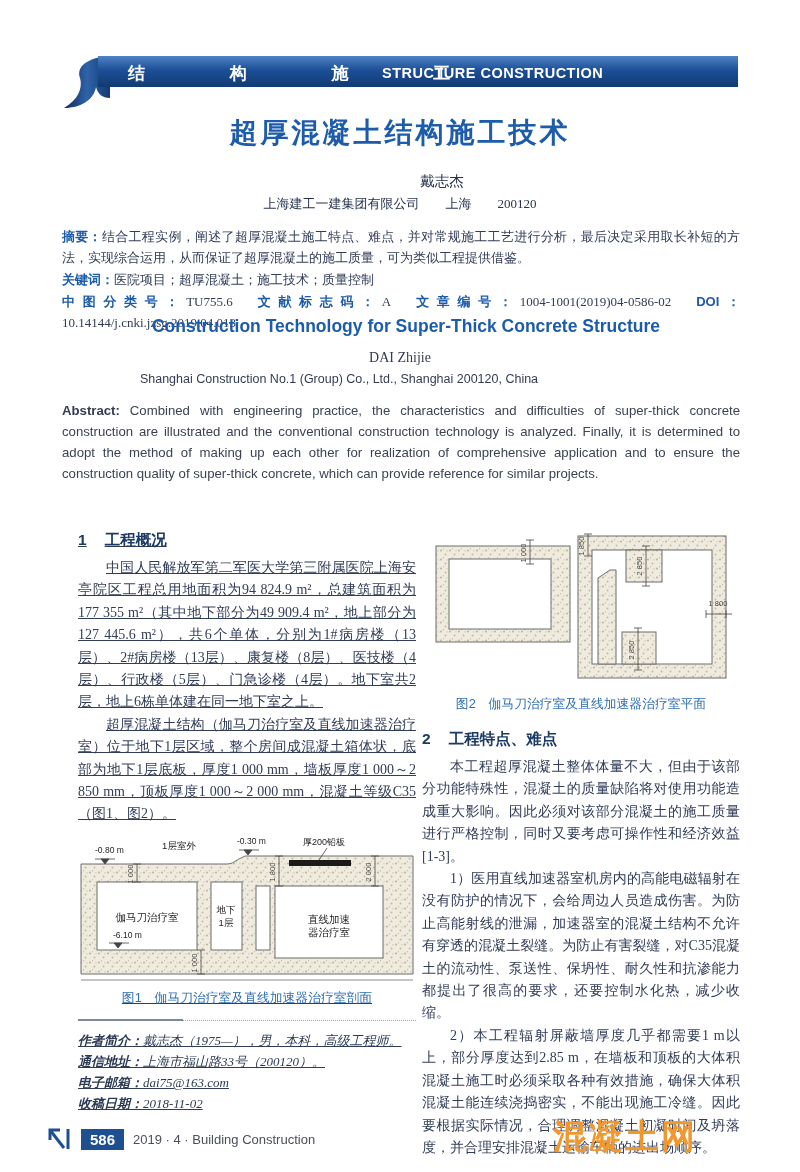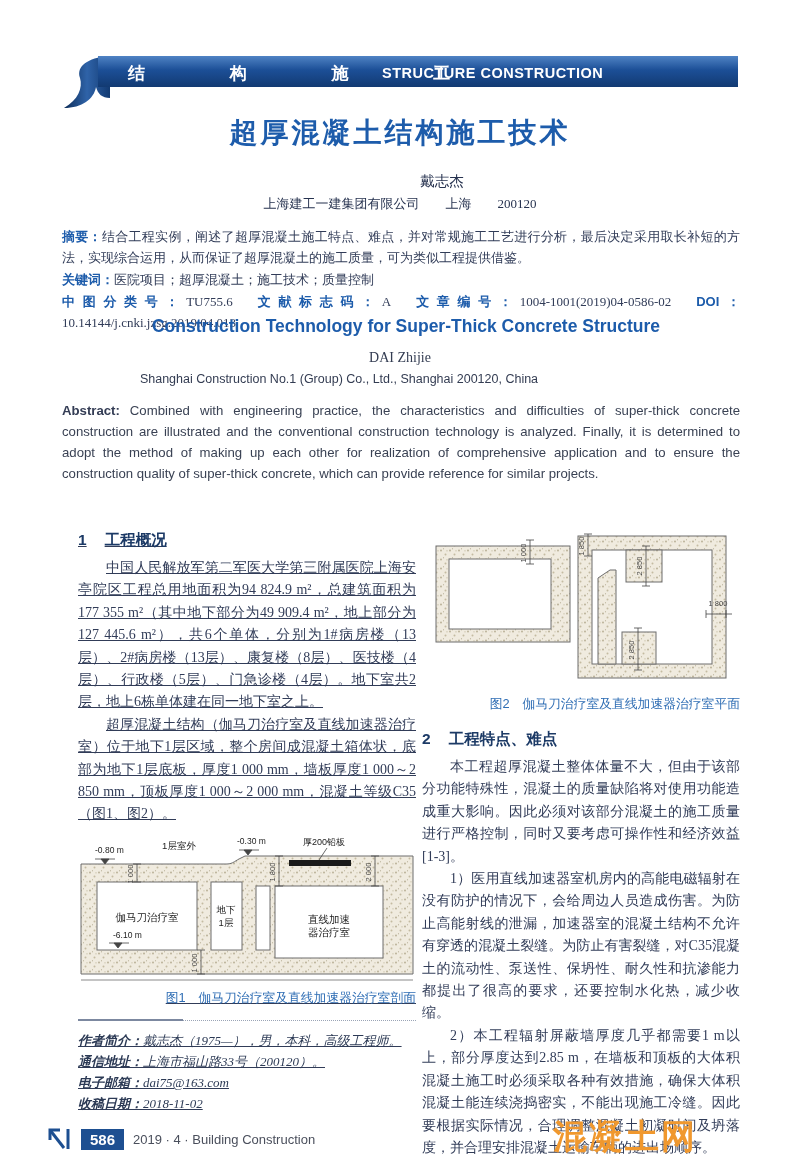--- a/index.html
+++ b/index.html
@@ -38,21 +38,21 @@
   .enlbl{font-weight:bold;color:#343d55;}
 
   
   .col-left{left:78px;top:530px;width:338px;text-decoration:underline;}
   .col-right{left:422px;top:530px;width:318px;}
   .sec-head{font-size:15.5px;font-weight:bold;color:#1c3a66;margin:0 0 6px 0;
     font-family:"Liberation Sans","DejaVu Sans",sans-serif;}
   .sec-head .num{margin-right:18px;}
   .body-p{font-size:14px;line-height:22.4px;text-align:justify;text-indent:2em;margin:0;}
   .fig-wrap{margin-top:8px;text-align:center;}
-  .fig-caption{font-size:12.8px;color:#2e6db4;text-align:right;margin-top:4px;
+  .fig-caption{font-size:12.8px;color:#2e6db4;text-align:center;margin-top:4px;
     font-family:"Liberation Sans","DejaVu Sans",sans-serif;}
   .divider{display:flex;align-items:center;margin:12px 0 8px 0;height:3px;}
   .div-solid{width:105px;border-top:2px solid #7c88a0;}
   .div-dotted{flex:1;border-top:1.5px dotted #9aa4b6;}
   .bio{font-style:italic;font-size:13px;line-height:21px;color:#2c3a55;}
   .bio p{margin:0;}
   .bio .blabel{font-weight:bold;}
 
   
   .footer{left:46px;top:1126px;display:flex;align-items:center;gap:9px;}

